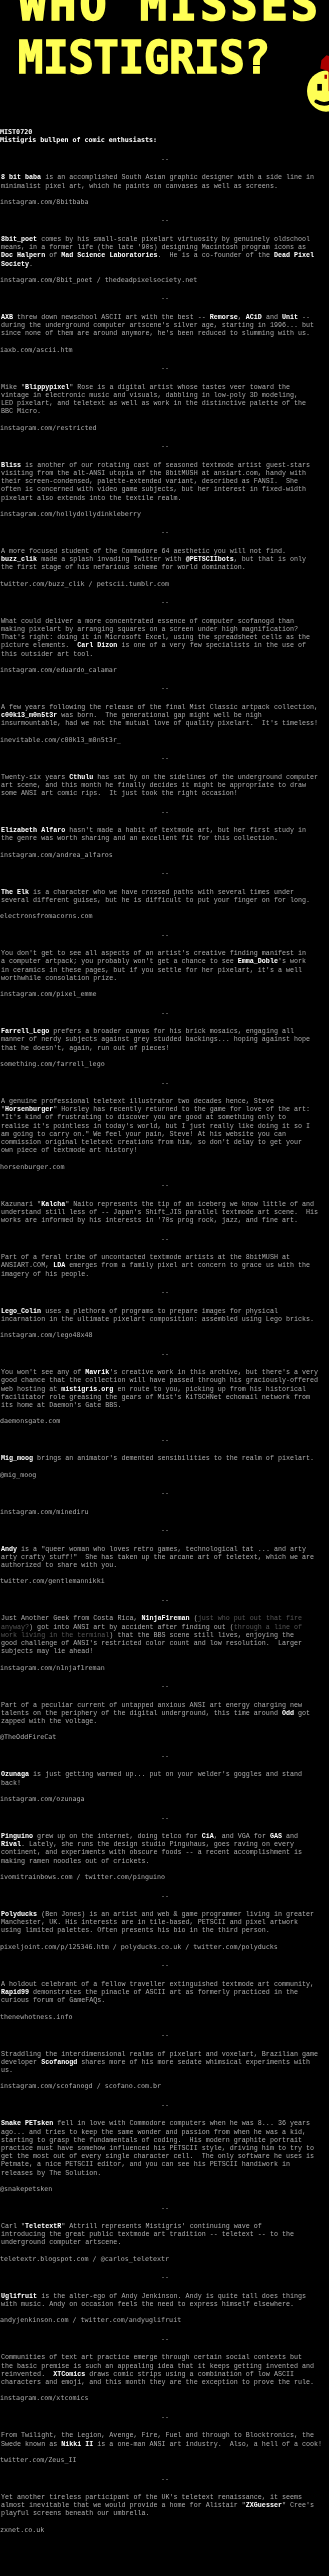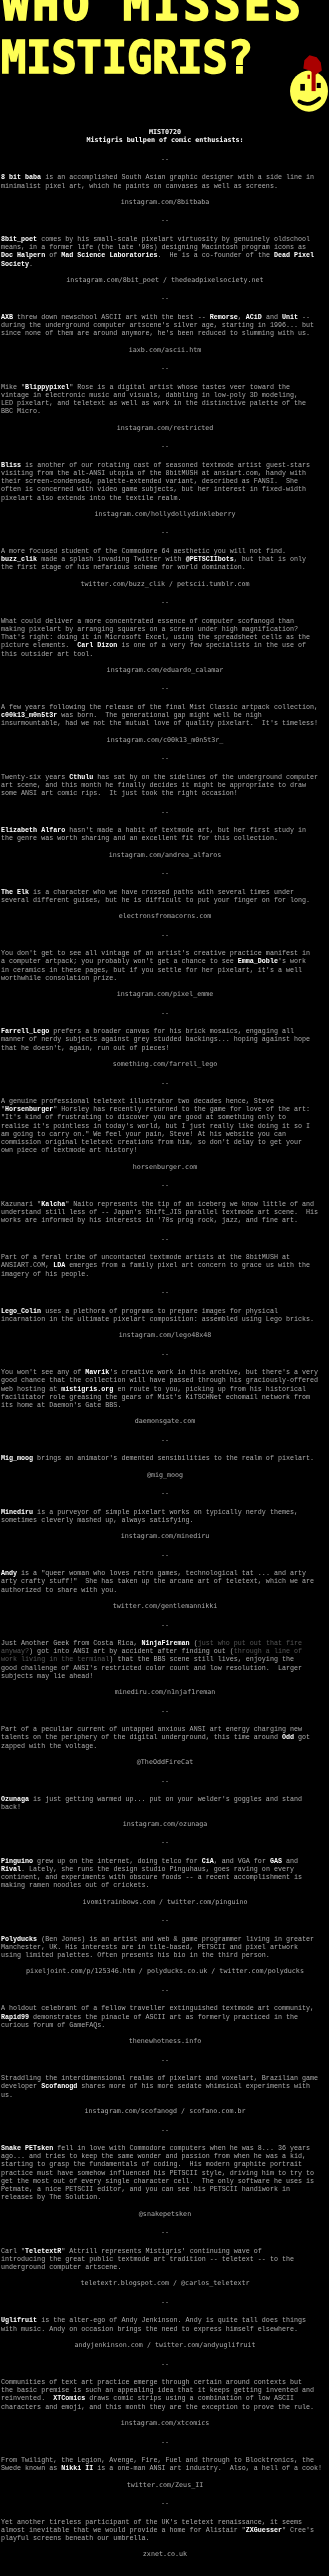--- a/index.html
+++ b/index.html
@@ -5,25 +5,25 @@
   :root{
     --c-yellow:#FFFF55; --c-red:#AA0000; --c-white:#FFFFFF;
     --c-gray:#AAAAAA; --c-dgray:#555555; --c-bg:#000000;
   }
   html,body{margin:0;padding:0;background:var(--c-bg);}
   body{width:330px;font-family:"DejaVu Sans Mono","Liberation Mono",monospace;
        font-size:6.7px;line-height:8.2px;color:var(--c-gray);}
   .w{color:var(--c-white);font-weight:bold;}
   .dim{color:var(--c-dgray);}
   .para{white-space:pre-wrap;margin:8.2px 0 8.2px 1px;font-family:Liberation Mono, monospace;}
-  .contact{text-align:center;margin:8.2px 0;white-space:pre-wrap;}
+  .contact{text-align:left;margin:8.2px 0;white-space:pre-wrap;}
   .divider{text-align:center;margin:10.3px 0;}
-  .center{text-align:center;}
+  .center{}
   
-  .logo{position:relative;height:126px;overflow:hidden;}
+  .logo{position:relative;height:126px;overflow:hidden;margin-left:17px;}
   .logo-text{position:absolute;color:var(--c-yellow);font-weight:bold;
              font-family:"DejaVu Sans Mono",monospace;white-space:nowrap;
              -webkit-text-stroke:1.5px var(--c-yellow);}
   .logo-line1{font-size:45px;top:1px;left:2.1px;letter-spacing:3.1px;}
   .logo-line2{font-size:45px;top:54px;left:1px;letter-spacing:0;
               transform:scaleX(.93);transform-origin:left;}
   .smiley{position:absolute;left:289px;top:54px;}
   .fileid{margin-top:2.1px;}
   
   .f-yellow{fill:var(--c-yellow);} .f-red{fill:var(--c-red);}
@@ -105,21 +105,21 @@
 That's right: doing it in Microsoft Excel, using the spreadsheet cells as the
 picture elements.  </span><span class="w">Carl Dizon</span><span> is one of a very few specialists in the use of
 this outsider art tool.</span></div>
       <div class="contact">instagram.com/eduardo_calamar</div>
       <div class="divider">--</div>
     </div>
     <div>
       <div class="para"><span>A few years following the release of the final Mist Classic artpack collection,
 </span><span class="w">c00k13_m0n5t3r</span><span> was born.  The generational gap might well be nigh
 insurmountable, had we not the mutual love of quality pixelart.  It's timeless!</span></div>
-      <div class="contact">instagram.com/c00k13_m0n5t3r_</div>
+      <div class="contact">inevitable.com/c00k13_m0n5t3r_</div>
       <div class="divider">--</div>
     </div>
     <div>
       <div class="para"><span>Twenty-six years </span><span class="w">Cthulu</span><span> has sat by on the sidelines of the underground computer
 art scene, and this month he finally decides it might be appropriate to draw
 some ANSI art comic rips.  It just took the right occasion!</span></div>
       <div class="divider">--</div>
     </div>
     <div>
       <div class="para"><span class="w">Elizabeth Alfaro</span><span> hasn't made a habit of textmode art, but her first study in
@@ -127,21 +127,21 @@
       <div class="contact">instagram.com/andrea_alfaros</div>
       <div class="divider">--</div>
     </div>
     <div>
       <div class="para"><span class="w">The Elk</span><span> is a character who we have crossed paths with several times under
 several different guises, but he is difficult to put your finger on for long.</span></div>
       <div class="contact">electronsfromacorns.com</div>
       <div class="divider">--</div>
     </div>
     <div>
-      <div class="para"><span>You don't get to see all vintage of an artist's creative practice manifest in
+      <div class="para"><span>You don't get to see all aspects of an artist's creative finding manifest in
 a computer artpack; you probably won't get a chance to see </span><span class="w">Emma_Doble</span><span>'s work
 in ceramics in these pages, but if you settle for her pixelart, it's a well
 worthwhile consolation prize.</span></div>
       <div class="contact">instagram.com/pixel_emme</div>
       <div class="divider">--</div>
     </div>
     <div>
       <div class="para"><span class="w">Farrell_Lego</span><span> prefers a broader canvas for his brick mosaics, engaging all
 manner of nerdy subjects against grey studded backings... hoping against hope
 that he doesn't, again, run out of pieces!</span></div>
@@ -185,39 +185,37 @@
 its home at Daemon's Gate BBS.</span></div>
       <div class="contact">daemonsgate.com</div>
       <div class="divider">--</div>
     </div>
     <div>
       <div class="para"><span class="w">Mig_moog</span><span> brings an animator's demented sensibilities to the realm of pixelart.</span></div>
       <div class="contact">@mig_moog</div>
       <div class="divider">--</div>
     </div>
     <div>
-      <div class="para"><span class="w">Minediru</span><span> is a purveyor of simple pixelart works on typically nerdy themes,
-sometimes cleverly mashed up, always satisfying.</span></div>
       <div class="contact">instagram.com/minediru</div>
       <div class="divider">--</div>
     </div>
     <div>
       <div class="para"><span class="w">Andy</span><span> is a "queer woman who loves retro games, technological tat ... and arty
 arty crafty stuff!"  She has taken up the arcane art of teletext, which we are
 authorized to share with you.</span></div>
       <div class="contact">twitter.com/gentlemannikki</div>
       <div class="divider">--</div>
     </div>
     <div>
       <div class="para"><span>Just Another Geek from Costa Rica, </span><span class="w">N1njaF1reman</span><span> (</span><span class="dim">just who put out that fire
 anyway?</span><span>) got into ANSI art by accident after finding out (</span><span class="dim">through a line of
 work living in the terminal</span><span>) that the BBS scene still lives, enjoying the
 good challenge of ANSI's restricted color count and low resolution.  Larger
 subjects may lie ahead!</span></div>
-      <div class="contact">minediru.com/n1njaf1reman</div>
+      <div class="contact">instagram.com/n1njaf1reman</div>
       <div class="divider">--</div>
     </div>
     <div>
       <div class="para"><span>Part of a peculiar current of untapped anxious ANSI art energy charging new
 talents on the periphery of the digital underground, this time around </span><span class="w">Odd</span><span> got
 zapped with the voltage.</span></div>
       <div class="contact">@TheOddFireCat</div>
       <div class="divider">--</div>
     </div>
     <div>
@@ -268,26 +266,26 @@
     </div>
     <div>
       <div class="para"><span>Carl "</span><span class="w">TeletextR</span><span>" Attrill represents Mistigris' continuing wave of
 introducing the great public textmode art tradition -- teletext -- to the
 underground computer artscene.</span></div>
       <div class="contact">teletextr.blogspot.com / @carlos_teletextr</div>
       <div class="divider">--</div>
     </div>
     <div>
       <div class="para"><span class="w">Uglifruit</span><span> is the alter-ego of Andy Jenkinson. Andy is quite tall does things
-with music. Andy on occasion brings the need to express himself elsewhere.</span></div>
+with music. Andy on occasion feels the need to express himself elsewhere.</span></div>
       <div class="contact">andyjenkinson.com / twitter.com/andyuglifruit</div>
       <div class="divider">--</div>
     </div>
     <div>
-      <div class="para"><span>Communities of text art practice emerge through certain around contexts but
+      <div class="para"><span>Communities of text art practice emerge through certain social contexts but
 the basic premise is such an appealing idea that it keeps getting invented and
 reinvented.  </span><span class="w">XTComics</span><span> draws comic strips using a combination of low ASCII
 characters and emoji, and this month they are the exception to prove the rule.</span></div>
       <div class="contact">instagram.com/xtcomics</div>
       <div class="divider">--</div>
     </div>
     <div>
       <div class="para"><span>From Twilight, the Legion, Avenge, Fire, Fuel and through to Blocktronics, the
 Swede known as </span><span class="w">Nikki II</span><span> is a one-man ANSI art industry.  Also, a hell of a cook!</span></div>
       <div class="contact">twitter.com/Zeus_II</div>

